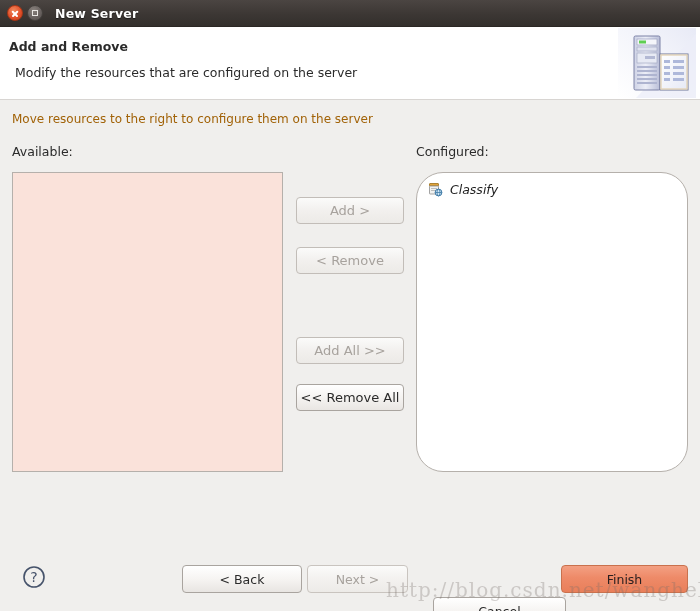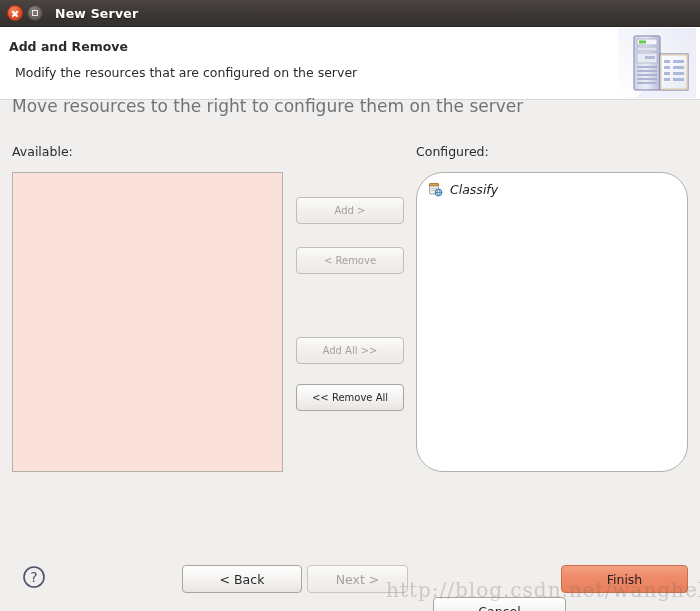--- a/index.html
+++ b/index.html
@@ -102,23 +102,23 @@
   }
   .header-icon {
     position: absolute;
     right: 4px; top: 1px;
     width: 78px; height: 70px;
   }
 
   
   .intro {
     position: absolute;
-    left: 12px; top: 96px;
-    font-size: 17px;
-    color: #737373;
+    left: 12px; top: 112px;
+    font-size: 12px;
+    color: #a16207;
   }
   .label-available {
     position: absolute;
     left: 12px; top: 144px;
     font-size: 12.5px;
     color: #2b2b2b;
   }
   .label-configured {
     position: absolute;
     left: 416px; top: 144px;
@@ -165,21 +165,21 @@
     position: absolute;
     left: 296px;
     top: 172px;
     width: 108px;
   }
   .xfer-btn {
     position: absolute;
     left: 0;
     width: 108px;
     height: 27px;
-    font-size: 10px;
+    font-size: 13px;
     font-family: "DejaVu Sans", "Liberation Sans", sans-serif;
     border: 1px solid #c2bdb8;
     border-radius: 4px;
     background: linear-gradient(to bottom, #fbfbfa 0%, #f2f0ee 50%, #eceae7 100%);
     color: #a7a29d;
     box-sizing: border-box;
     padding: 0;
   }
   .xfer-btn.enabled {
     border-color: #a9a49f;

